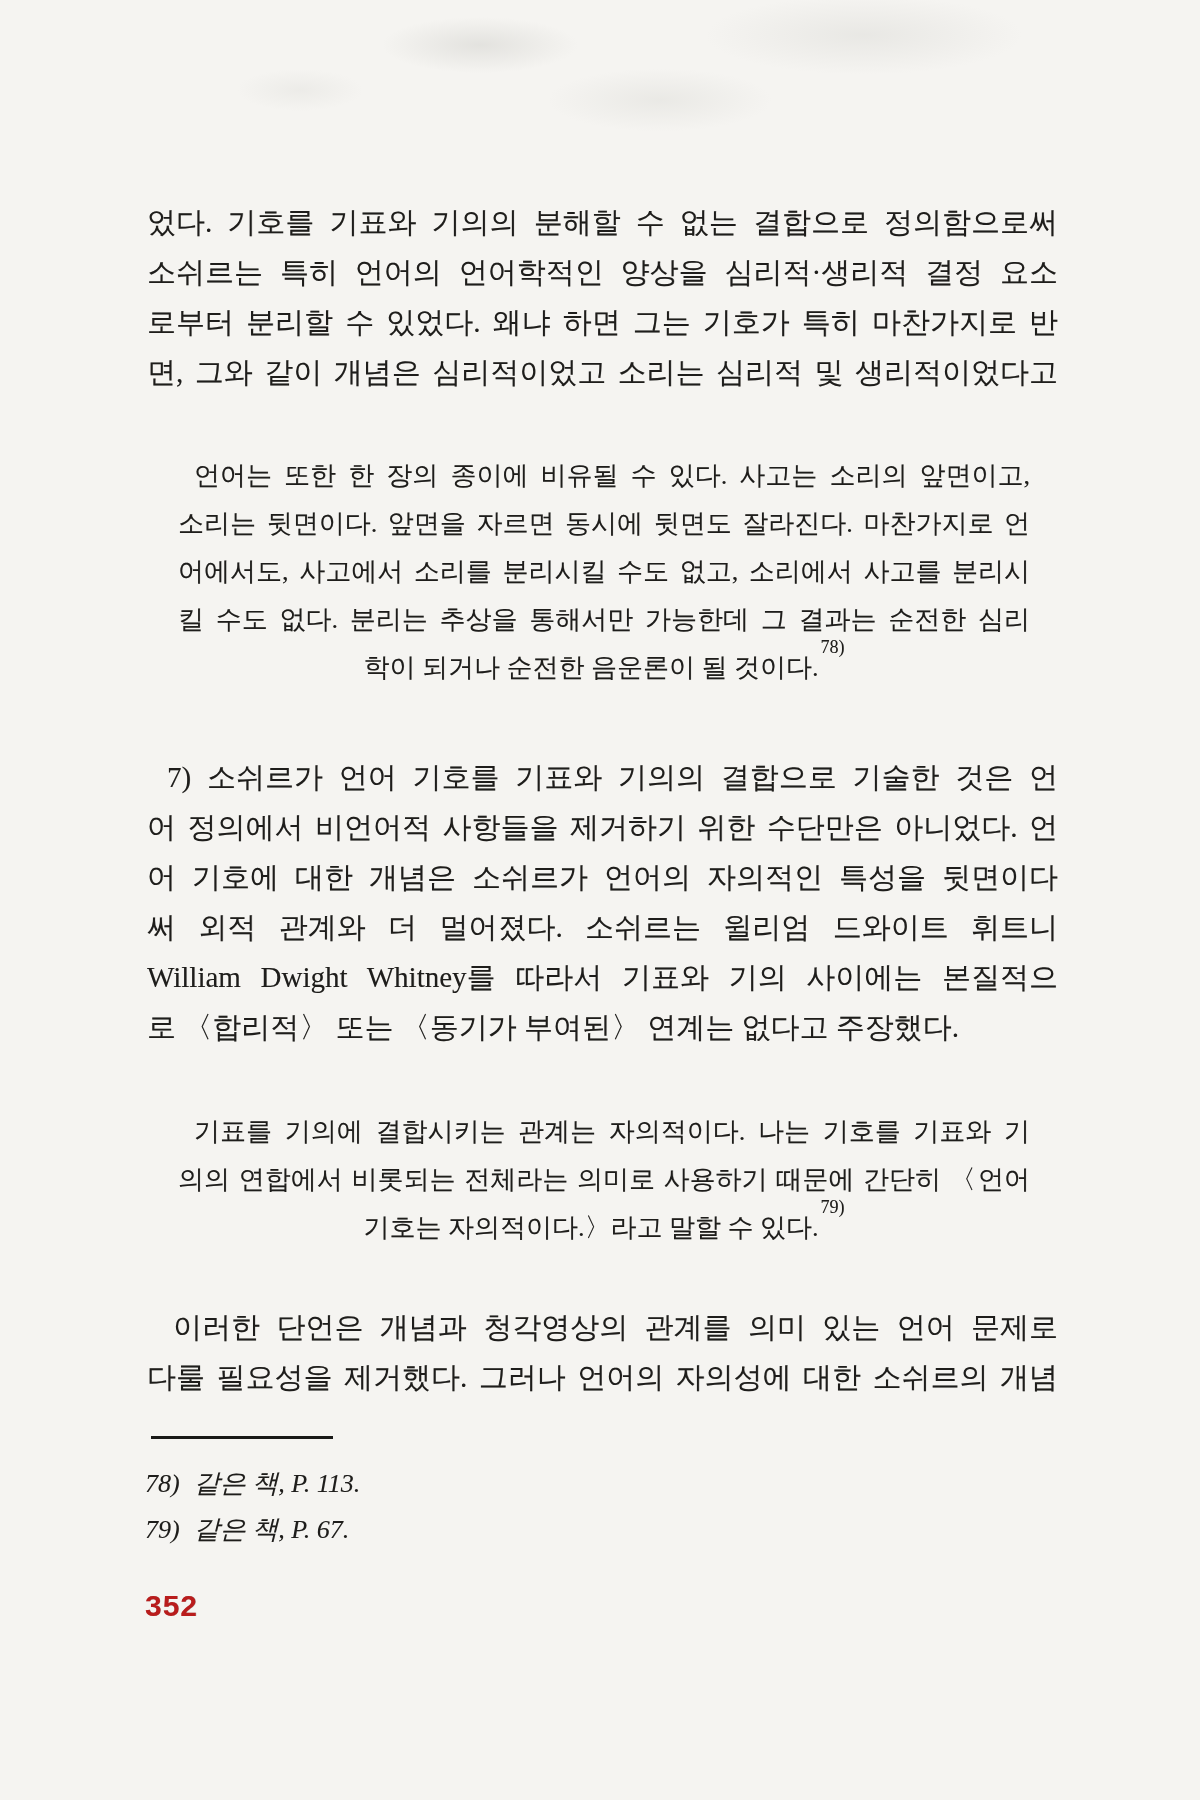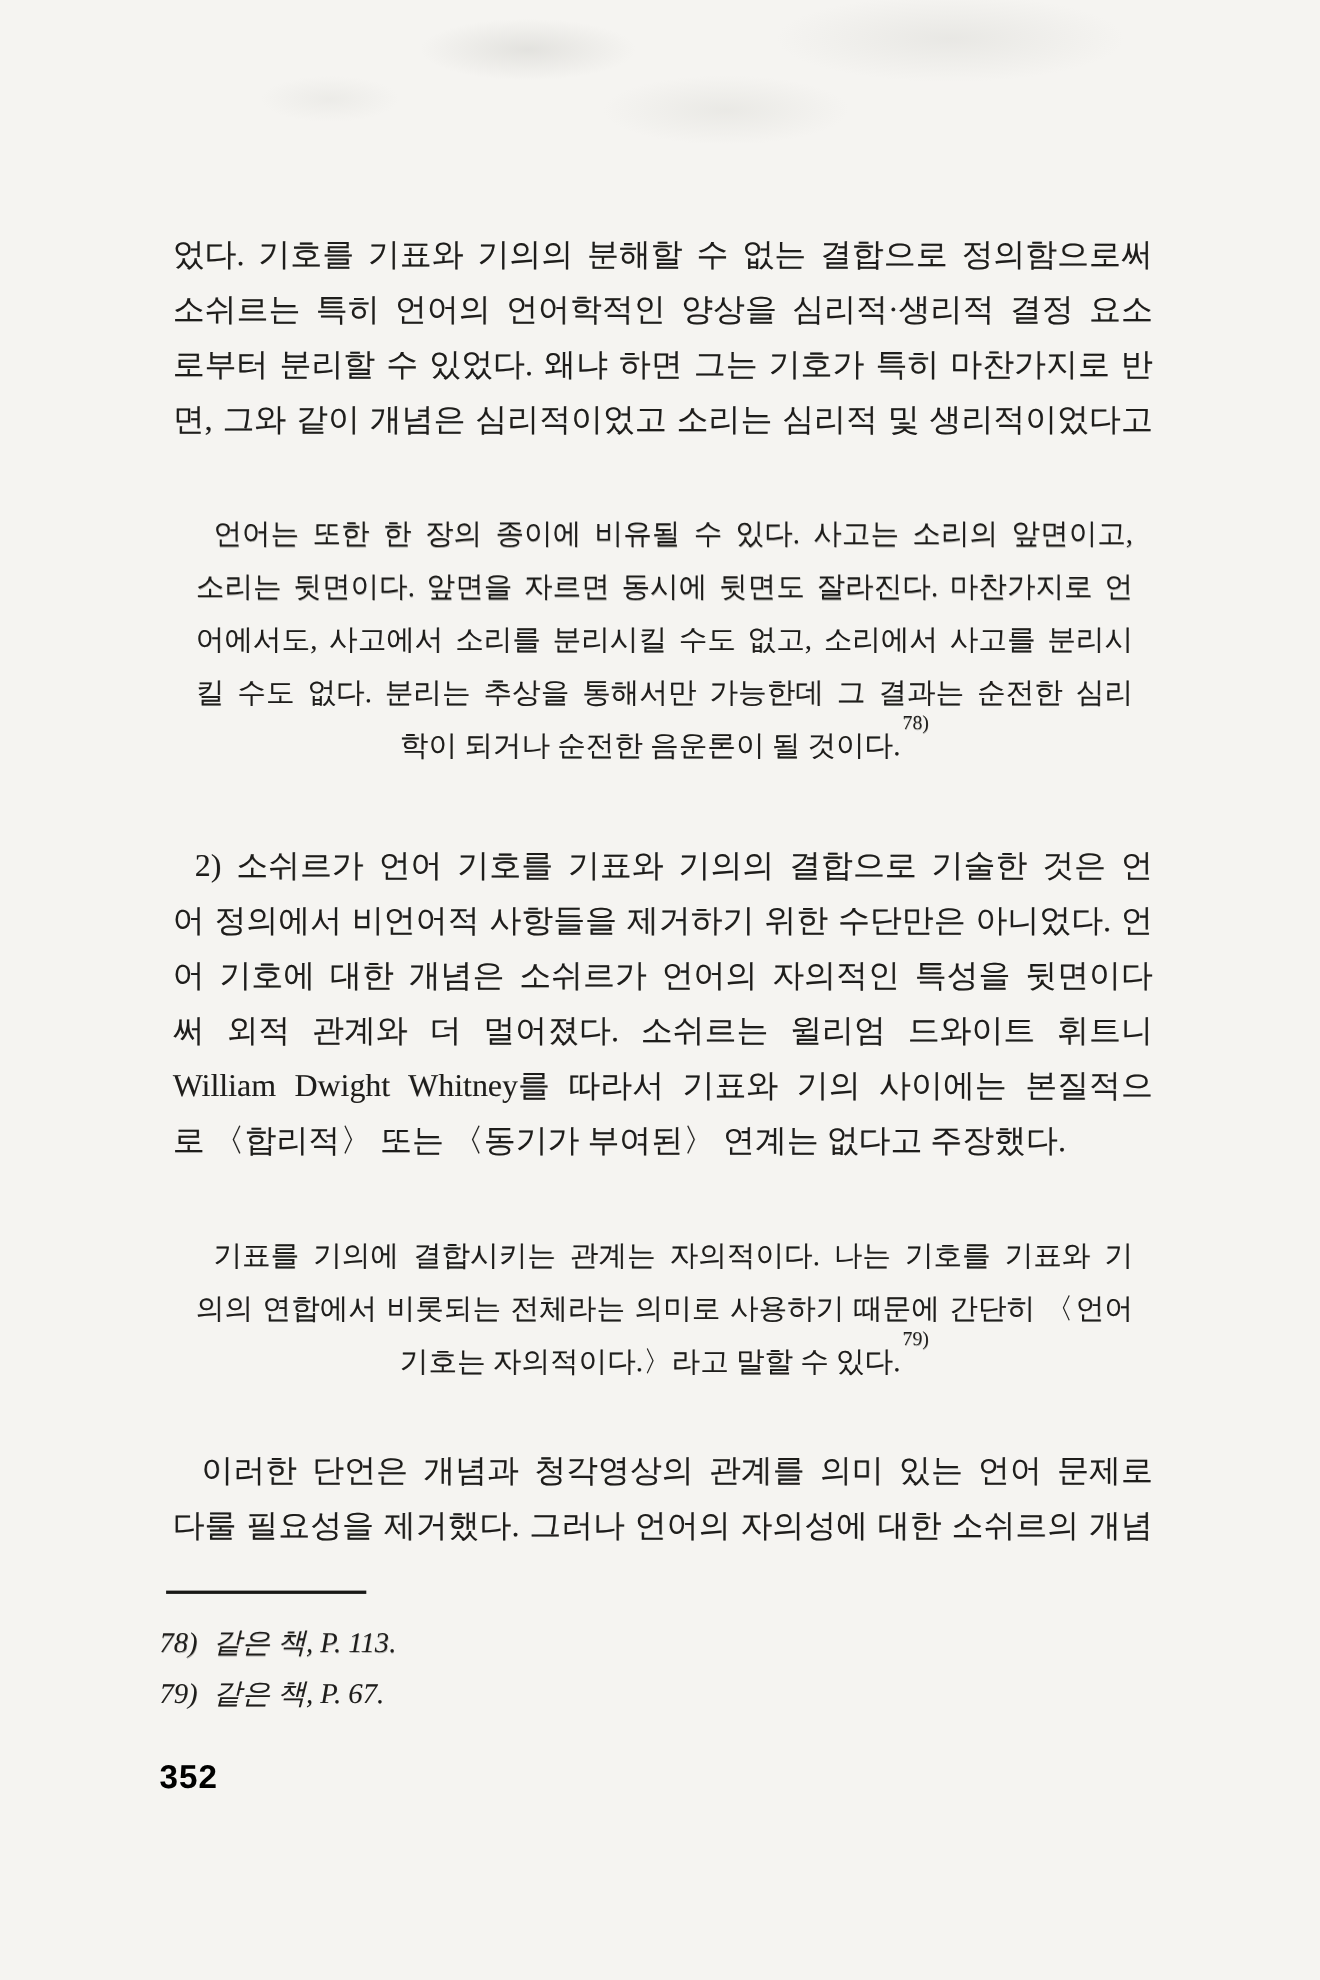--- a/index.html
+++ b/index.html
@@ -36,21 +36,21 @@
     font-size: 29px;
     line-height: 50px;
     word-break: keep-all;
     white-space: normal;
     text-shadow: 0.3px 0.3px 0.6px rgba(30,30,27,0.35);
   }
   .j {
     text-align: justify;
     text-align-last: justify;
   }
-  .para { margin: 12px; padding: 0; }
+  .para { margin: 2px; padding: 0; }
   .para-1 { margin-bottom: 55px; }
   .para-2 { margin-bottom: 56px; }
   .para-3 { margin-bottom: 34px; }
   .quote {
     margin: 0 0 0 33px;
     padding: 0;
     width: 852px;
   }
   .quote-1 { margin-bottom: 60px; }
   .quote-2 { margin-bottom: 50px; }
@@ -83,21 +83,21 @@
     text-shadow: 0.3px 0.3px 0.5px rgba(30,30,27,0.3);
     font-style: italic;
   }
   .fn-label { margin-right: 14px; }
   .page-number {
     margin-top: 36px;
     font-family: "Liberation Sans", "DejaVu Sans", sans-serif;
     font-weight: 700;
     font-size: 30px;
     letter-spacing: 1px;
-    color: #000000;
+    color: #b91c1c;
     text-shadow: 0.3px 0.3px 0.5px rgba(30,30,27,0.3);
   }
 </style>
 </head>
 <body>
 
 <div class="page">
   <div class="smudges"></div>
 
   <main class="text-column">
@@ -111,21 +111,21 @@
 
     <blockquote class="quote quote-1">
       <div class="line j indent-q">언어는 또한 한 장의 종이에 비유될 수 있다. 사고는 소리의 앞면이고,</div>
       <div class="line j">소리는 뒷면이다. 앞면을 자르면 동시에 뒷면도 잘라진다. 마찬가지로 언</div>
       <div class="line j">어에서도, 사고에서 소리를 분리시킬 수도 없고, 소리에서 사고를 분리시</div>
       <div class="line j">킬 수도 없다. 분리는 추상을 통해서만 가능한데 그 결과는 순전한 심리</div>
       <div class="line"><span>학이 되거나 순전한 음운론이 될 것이다.</span><sup class="fnref">78)</sup></div>
     </blockquote>
 
     <section class="para para-2">
-      <div class="line j indent-p2">2) 소쉬르가 언어 기호를 기표와 기의의 결합으로 기술한 것은 언</div>
+      <div class="line j indent-p2">7) 소쉬르가 언어 기호를 기표와 기의의 결합으로 기술한 것은 언</div>
       <div class="line j">어 정의에서 비언어적 사항들을 제거하기 위한 수단만은 아니었다. 언</div>
       <div class="line j">어 기호에 대한 개념은 소쉬르가 언어의 자의적인 특성을 뒷면이다</div>
       <div class="line j">써 외적 관계와 더 멀어졌다. 소쉬르는 윌리엄 드와이트 휘트니</div>
       <div class="line j">William Dwight Whitney를 따라서 기표와 기의 사이에는 본질적으</div>
       <div class="line">로 〈합리적〉 또는 〈동기가 부여된〉 연계는 없다고 주장했다.</div>
     </section>
 
     <blockquote class="quote quote-2">
       <div class="line j indent-q">기표를 기의에 결합시키는 관계는 자의적이다. 나는 기호를 기표와 기</div>
       <div class="line j">의의 연합에서 비롯되는 전체라는 의미로 사용하기 때문에 간단히 〈언어</div>

